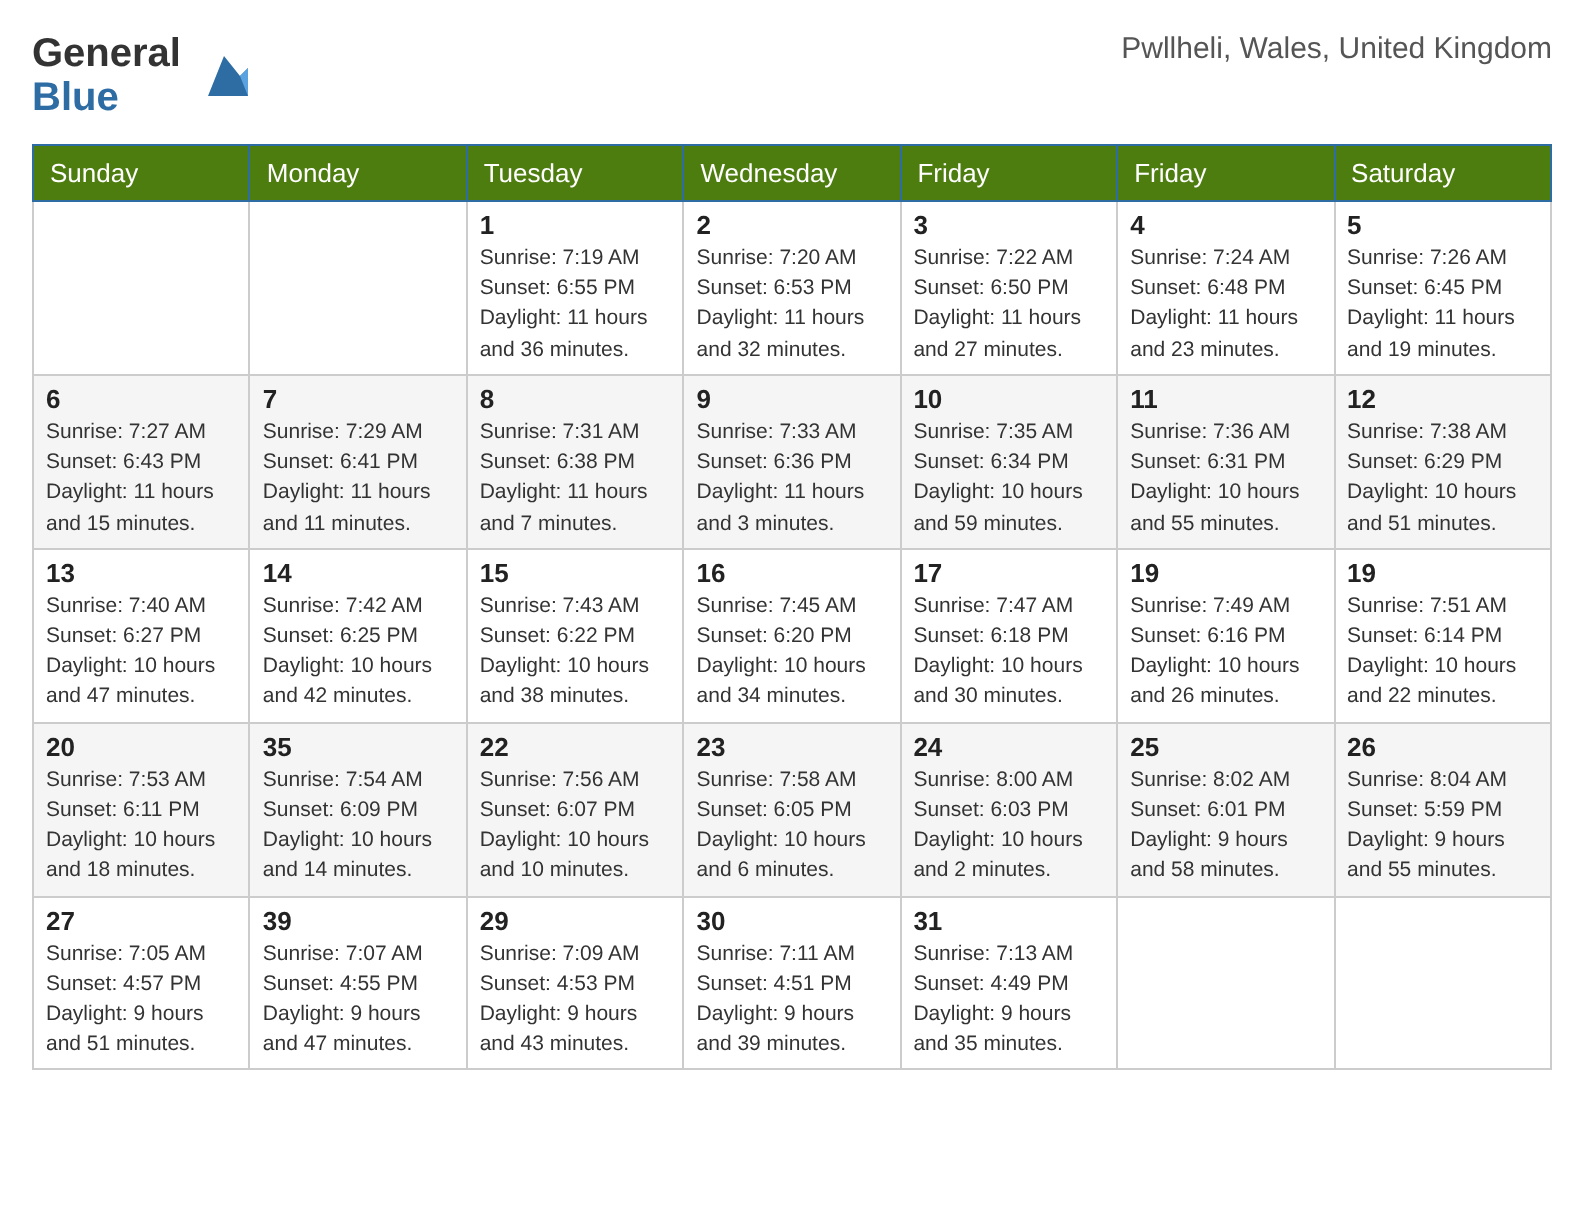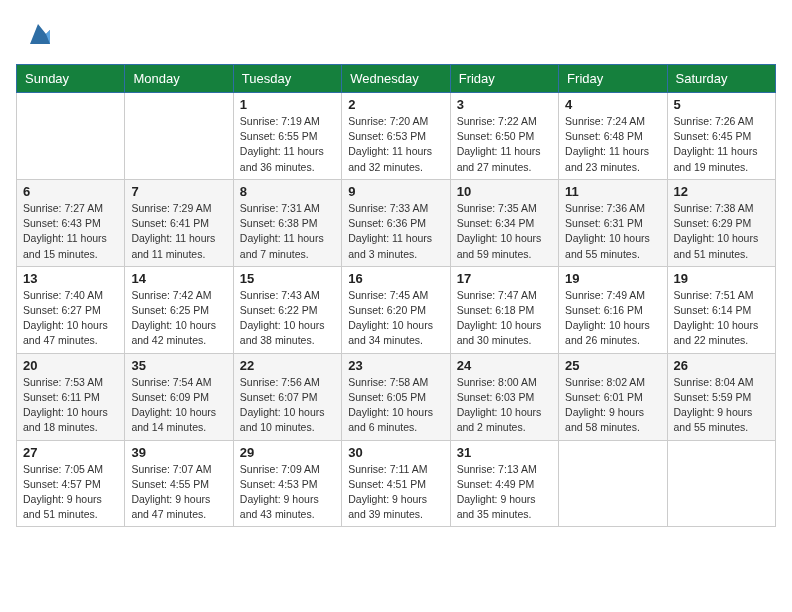--- a/index.html
+++ b/index.html
@@ -31,21 +31,21 @@
     .location {
       font-size: 15px;
       color: #555;
     }
     table {
       width: 100%;
       border-collapse: collapse;
       font-size: 11px;
     }
     thead tr th {
-      background: #15803d;
+      background: #4d7c0f;
       color: #fff;
       text-align: left;
       padding: 6px 8px;
       font-size: 13px;
       font-weight: normal;
       border: 1px solid #2e6da4;
     }
     tbody tr td {
       border: 1px solid #ccc;
       vertical-align: top;
@@ -72,28 +72,33 @@
       background: #fff !important;
     }
   </style>
 </head>
 <body>
 
 <div class="header">
   <div class="logo">
     <div>
       <div style="display:flex;align-items:center;">
+        <div>
+          <div style="font-size:20px;font-weight:bold;color:#333;line-height:1.1;">General</div>
+          <div style="font-size:20px;font-weight:bold;color:#2e6da4;line-height:1.1;">Blue</div>
+        </div>
         <svg width="36" height="36" viewBox="0 0 36 36" style="margin-left:4px;">
           <polygon points="10,28 18,8 26,18 30,14 30,28" fill="#2e6da4"></polygon>
           <polygon points="26,18 30,14 30,28" fill="#5ba3e0"></polygon>
         </svg>
       </div>
     </div>
   </div>
   <div class="title-block">
+    <div class="location">Pwllheli, Wales, United Kingdom</div>
   </div>
 </div>
 
 <table>
   <thead>
     <tr>
     <th>Sunday</th>
         <th>Monday</th>
         <th>Tuesday</th>
         <th>Wednesday</th>

